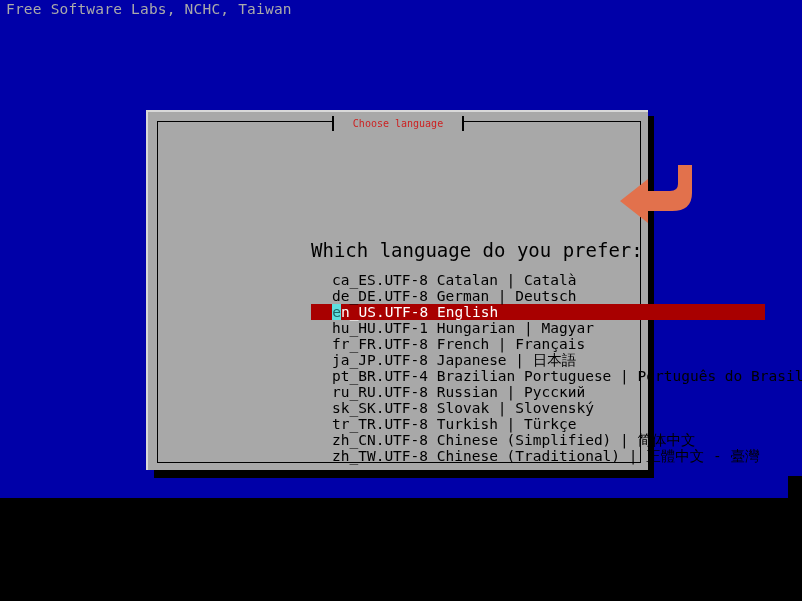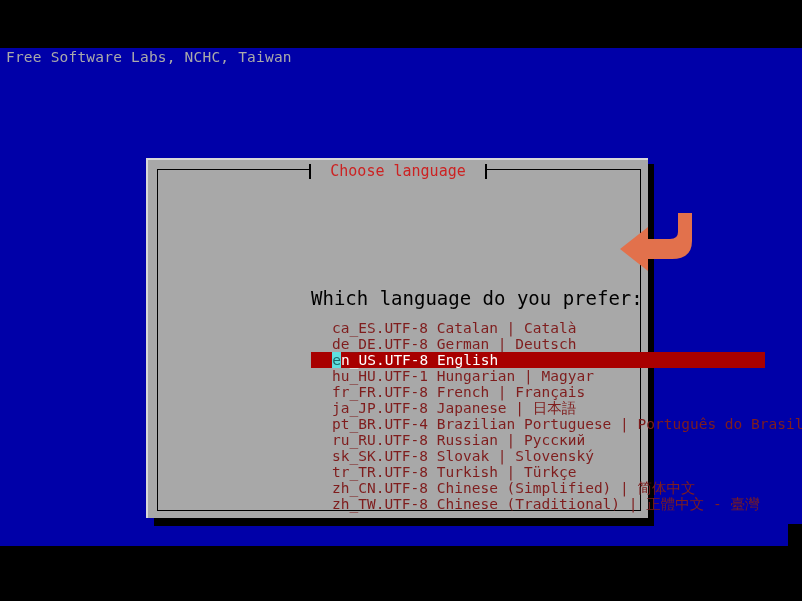--- a/index.html
+++ b/index.html
@@ -9,21 +9,20 @@
   }
   body {
     font-family: "DejaVu Sans Mono", "Liberation Mono", monospace;
   }
   #screen {
     position: relative;
     width: 802px;
     height: 506px;
     background: #0000a8;
     overflow: hidden;
-    margin-top: 48px;
   }
   
   #banner {
     position: absolute;
     left: 6px;
     top: 1px;
     font-size: 14.5px;
     line-height: 17px;
     color: #aaaaaa;
     white-space: pre;
@@ -71,21 +70,21 @@
     align-items: center;
     justify-content: center;
     pointer-events: none;
   }
   #title-bar-left, #title-bar-right {
     width: 2px;
     height: 15px;
     background: #000000;
   }
   #dialog-title {
-    font-size: 15px;
+    font-size: 10px;
     line-height: 15px;
     color: #cc2222;
     background: #a8a8a8;
     padding: 0 19px;
     white-space: pre;
   }
   
   #prompt {
     position: absolute;
     left: 163px;
@@ -99,21 +98,21 @@
   #lang-list {
     position: absolute;
     left: 163px;
     top: 160px;
     width: 470px;
   }
   .lang-row {
     height: 16px;
     line-height: 16px;
     font-size: 14.5px;
-    color: #7f1d1d;
+    color: #000000;
     white-space: pre;
     padding-left: 21px;
     box-sizing: border-box;
   }
   .lang-row.selected {
     background: #a80000;
     color: #ffffff;
     width: 454px;
     padding-left: 0;
     display: flex;

